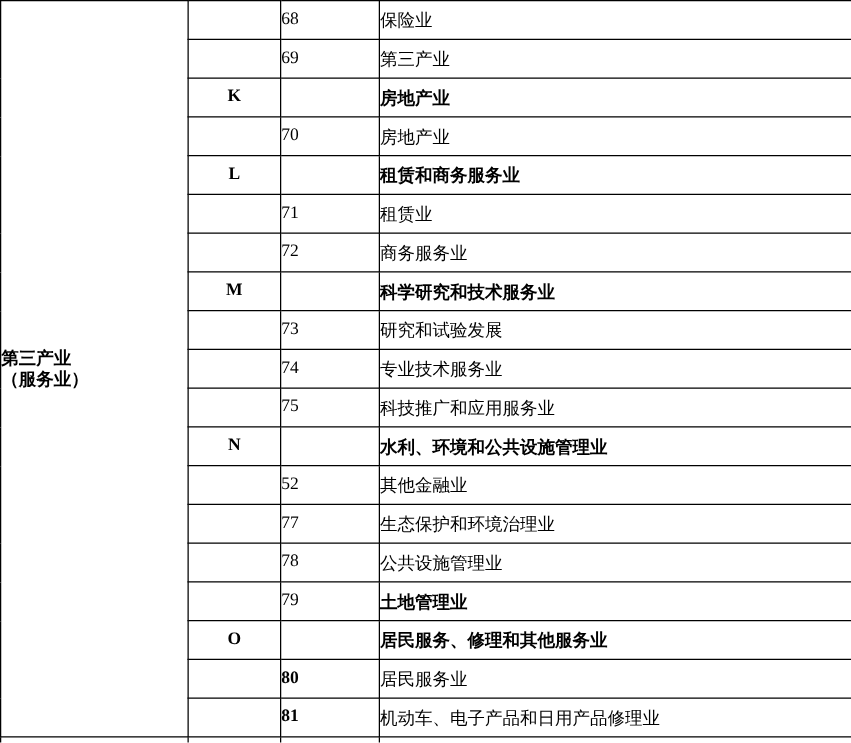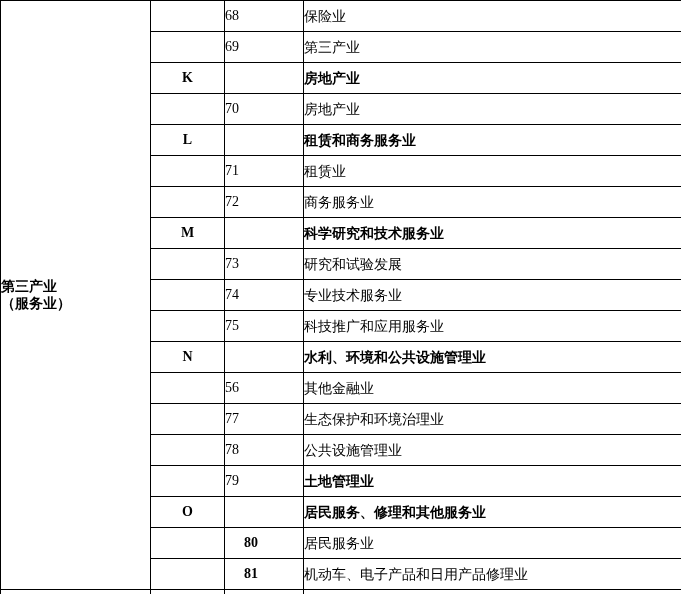--- a/index.html
+++ b/index.html
@@ -56,21 +56,20 @@
     font-size: 14px;
   }
   td.code-cell {
     width: 78px;
     text-align: left;
     font-family: "Liberation Serif", serif;
     font-size: 14px;
   }
   td.code-cell.bold-code {
     font-weight: bold;
-    padding-left: 19px;
   }
   td.name-cell {
     width: 378px;
     text-align: left;
     padding-left: 8px;
     font-family: "Liberation Sans", sans-serif;
     font-size: 14px;
   }
   td.name-cell.category {
     font-weight: bold;
@@ -148,21 +147,21 @@
         <td class="code-cell">75</td>
         <td class="name-cell">科技推广和应用服务业</td>
       </tr>
       <tr>
         <td class="letter-cell">N</td>
         <td class="code-cell empty"></td>
         <td class="name-cell category">水利、环境和公共设施管理业</td>
       </tr>
       <tr>
         <td class="letter-cell empty"></td>
-        <td class="code-cell">56</td>
+        <td class="code-cell">52</td>
         <td class="name-cell">其他金融业</td>
       </tr>
       <tr>
         <td class="letter-cell empty"></td>
         <td class="code-cell">77</td>
         <td class="name-cell">生态保护和环境治理业</td>
       </tr>
       <tr>
         <td class="letter-cell empty"></td>
         <td class="code-cell">78</td>

